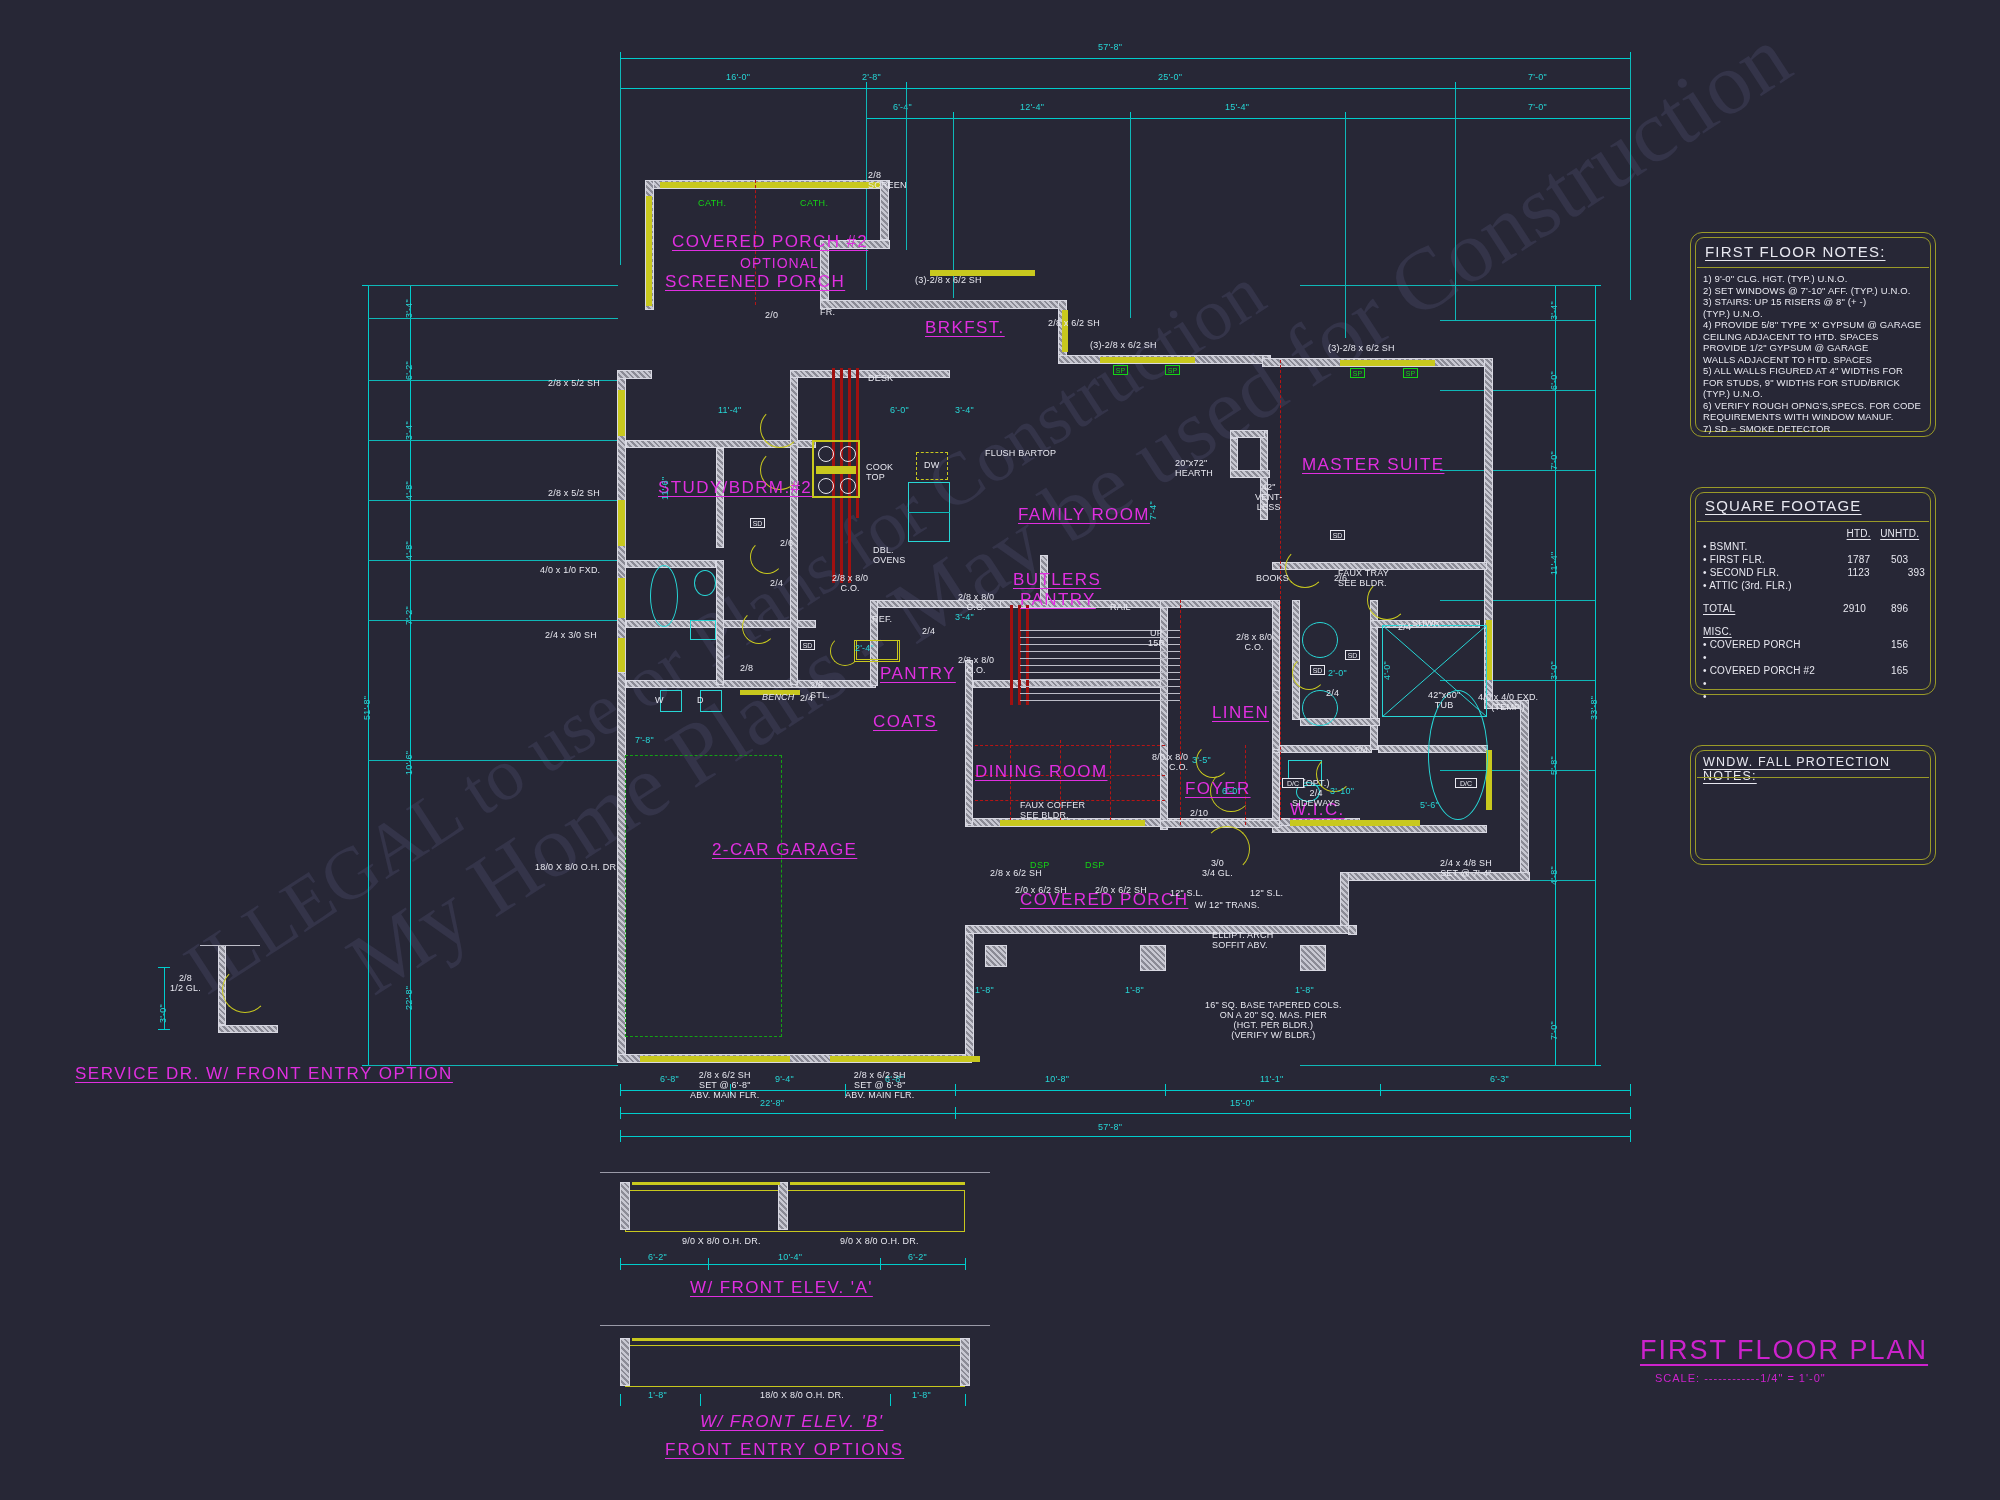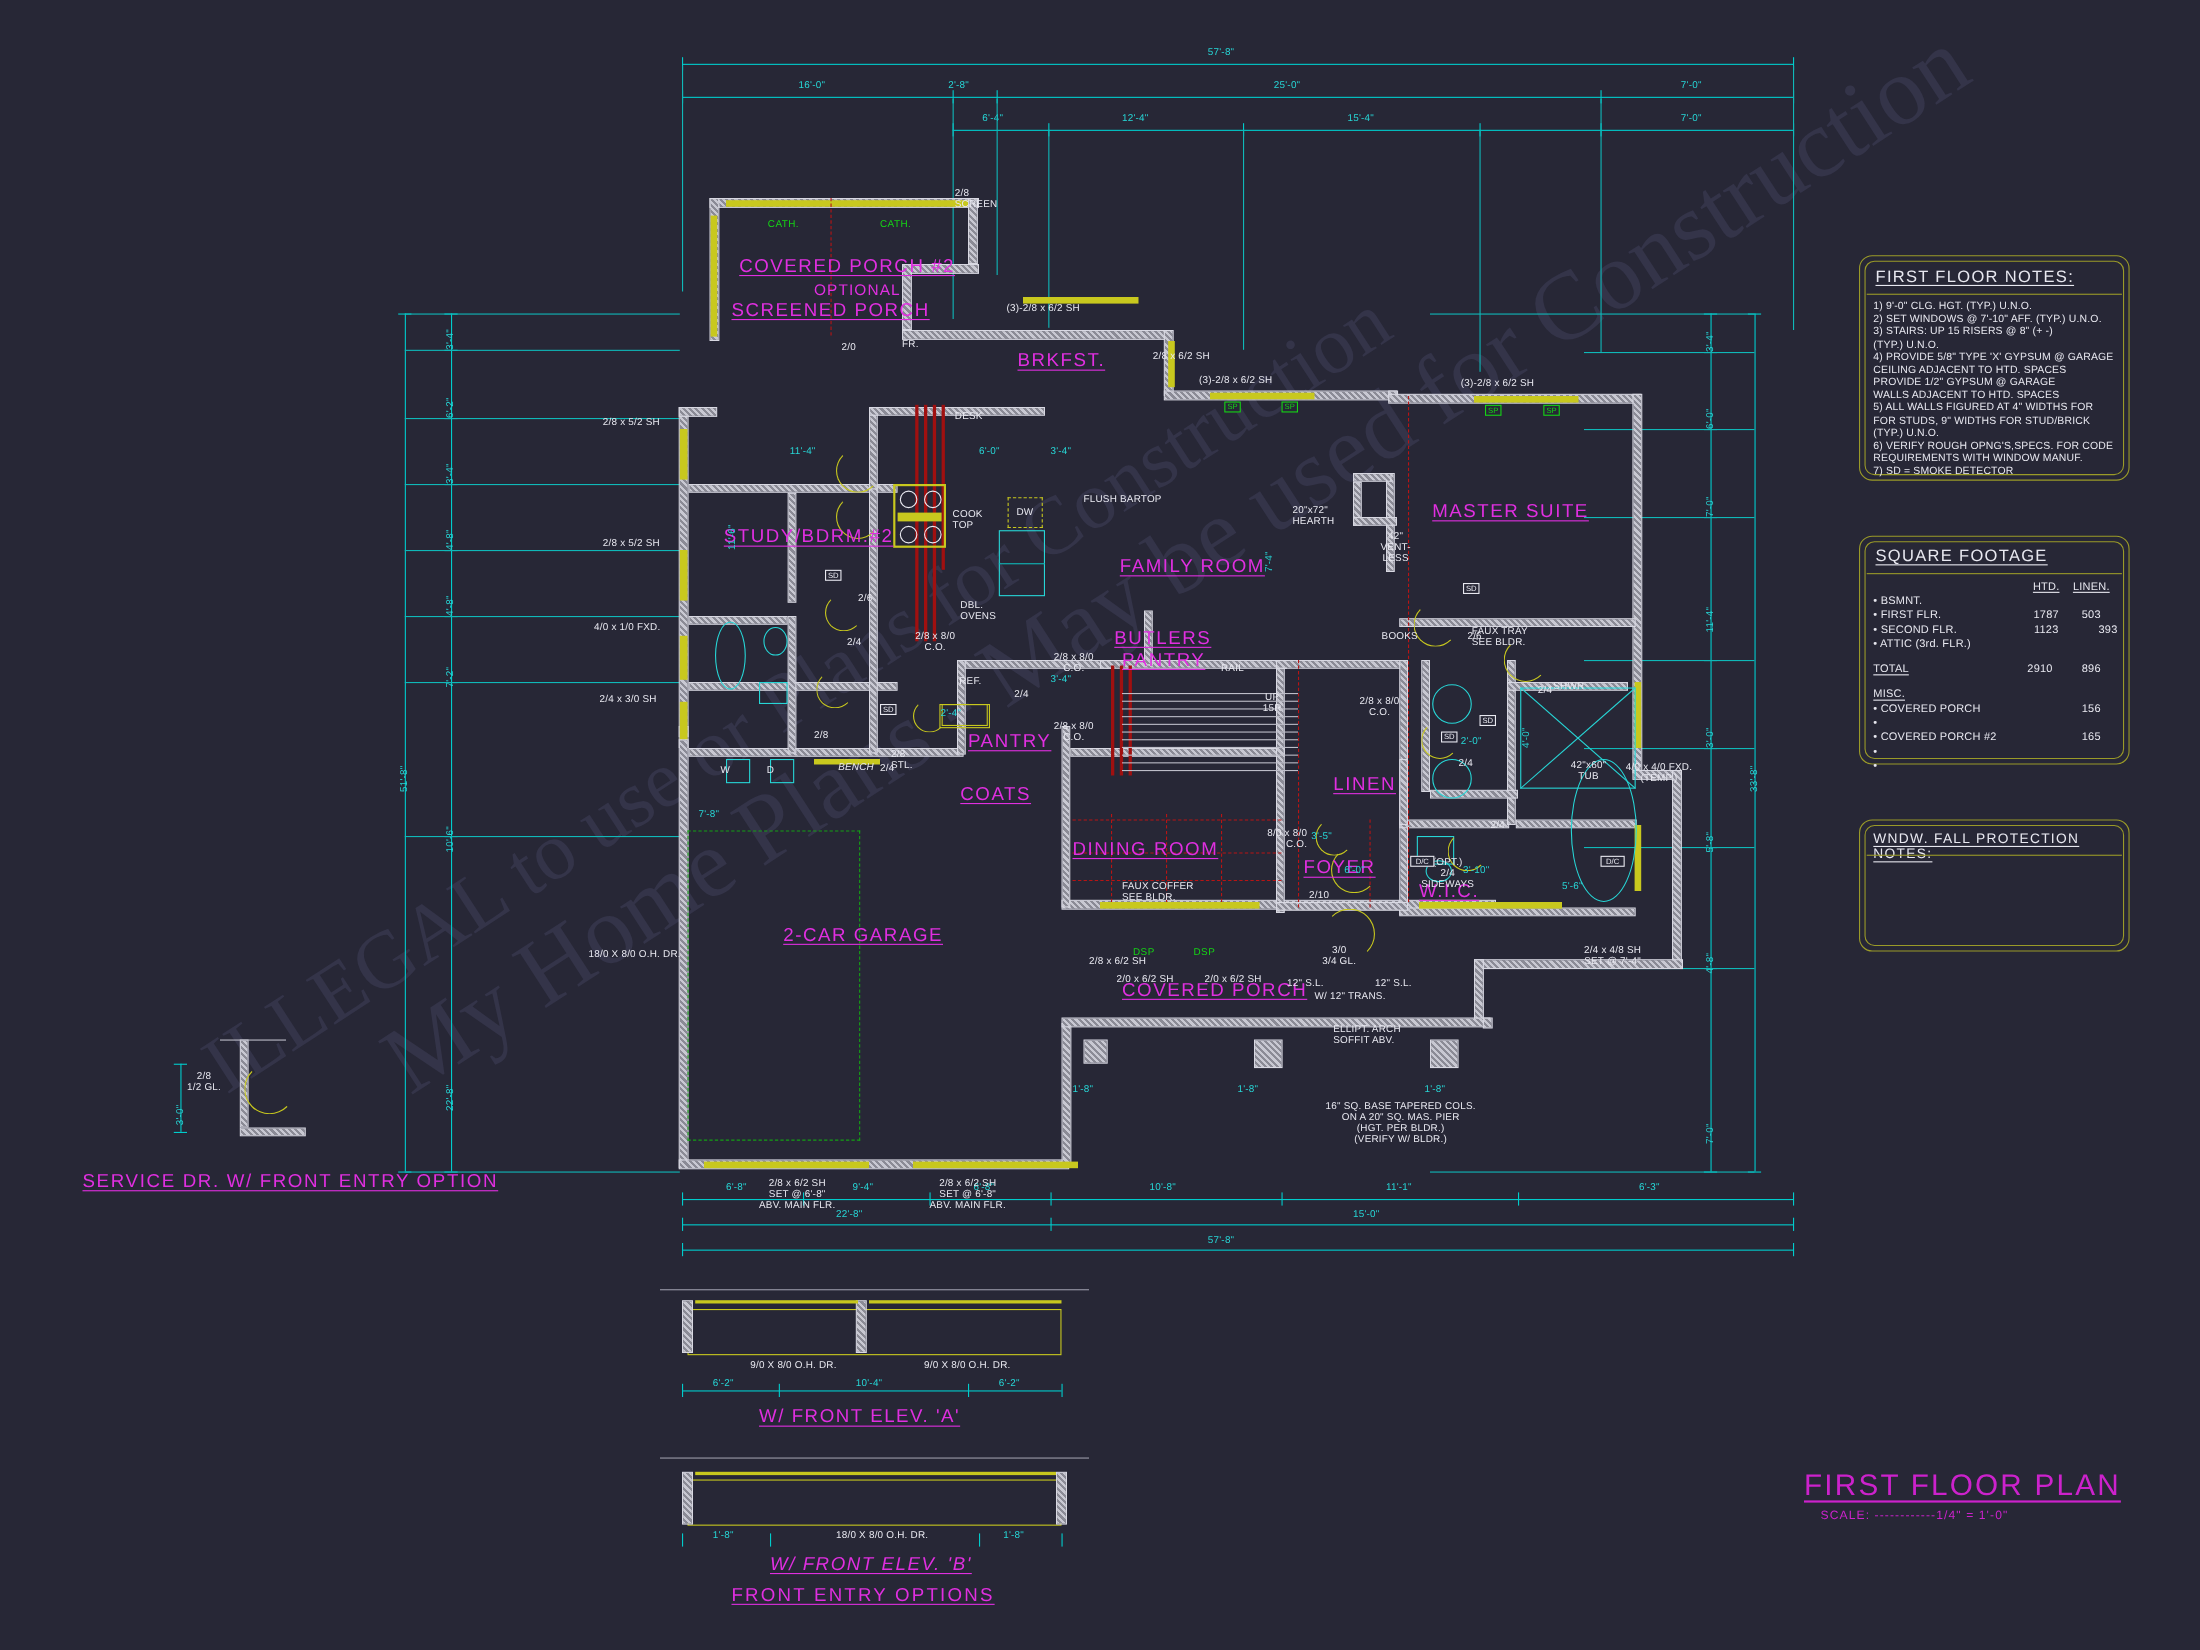--- a/index.html
+++ b/index.html
@@ -554,21 +554,21 @@
 
   <div class="panel" style="left:1690px;top:487px;width:246px;height:208px;">
     <div class="inner"></div>
     <h3 style="position:absolute;left:14px;top:9px;">SQUARE FOOTAGE</h3>
     <div class="hdrline" style="top:33px;"></div>
     <table class="sf" style="position:absolute;left:12px;top:40px;width:222px;border-collapse:collapse;">
       <tbody>
           <tr>
         <td style="width:96px;"></td>
         <td class="uh" style="text-align:center;">HTD.</td>
-        <td class="uh" style="text-align:center;">LINEN.</td>
+        <td class="uh" style="text-align:center;">UNHTD.</td>
       </tr>
       <tr>
         <td>• BSMNT.</td>
         <td style="text-align:center;"></td>
         <td style="text-align:center;"></td>
       </tr>
       <tr>
         <td>• FIRST FLR.</td>
         <td style="text-align:center;">1787</td>
         <td style="text-align:center;">503</td>

